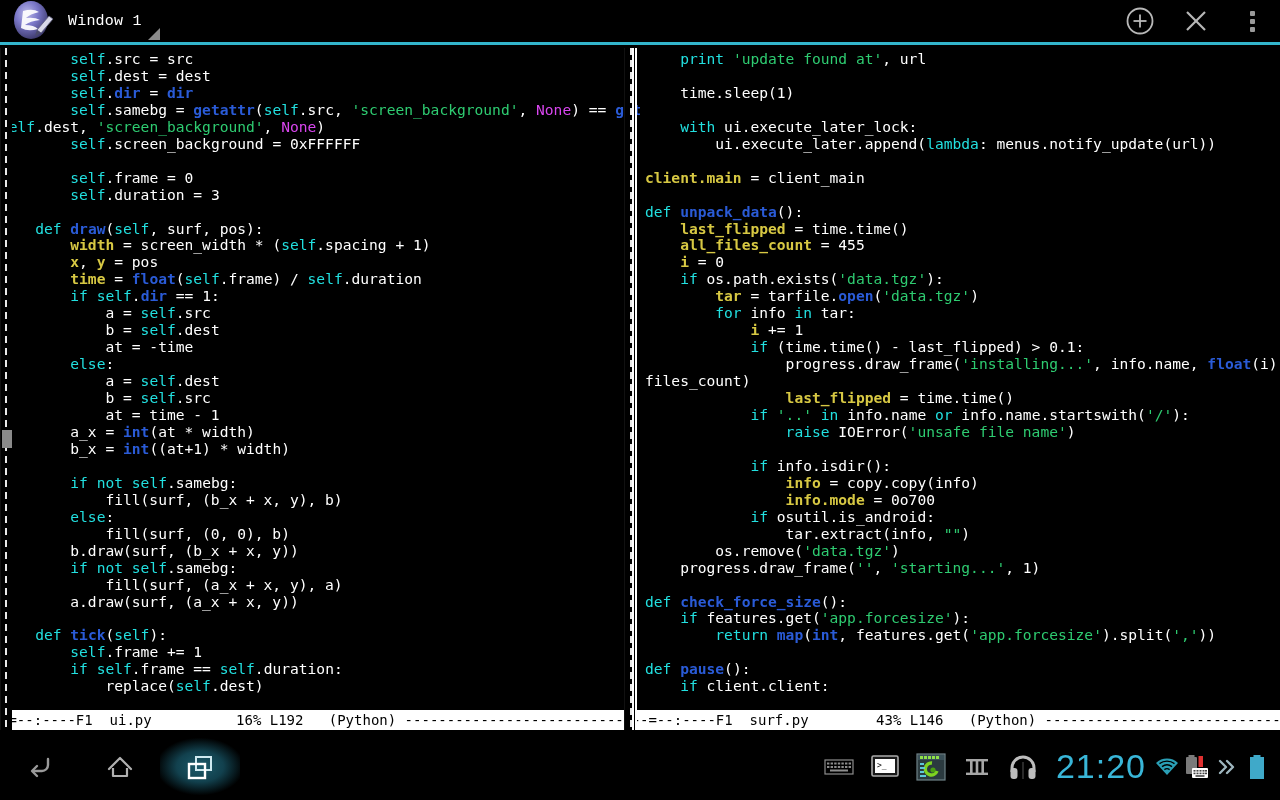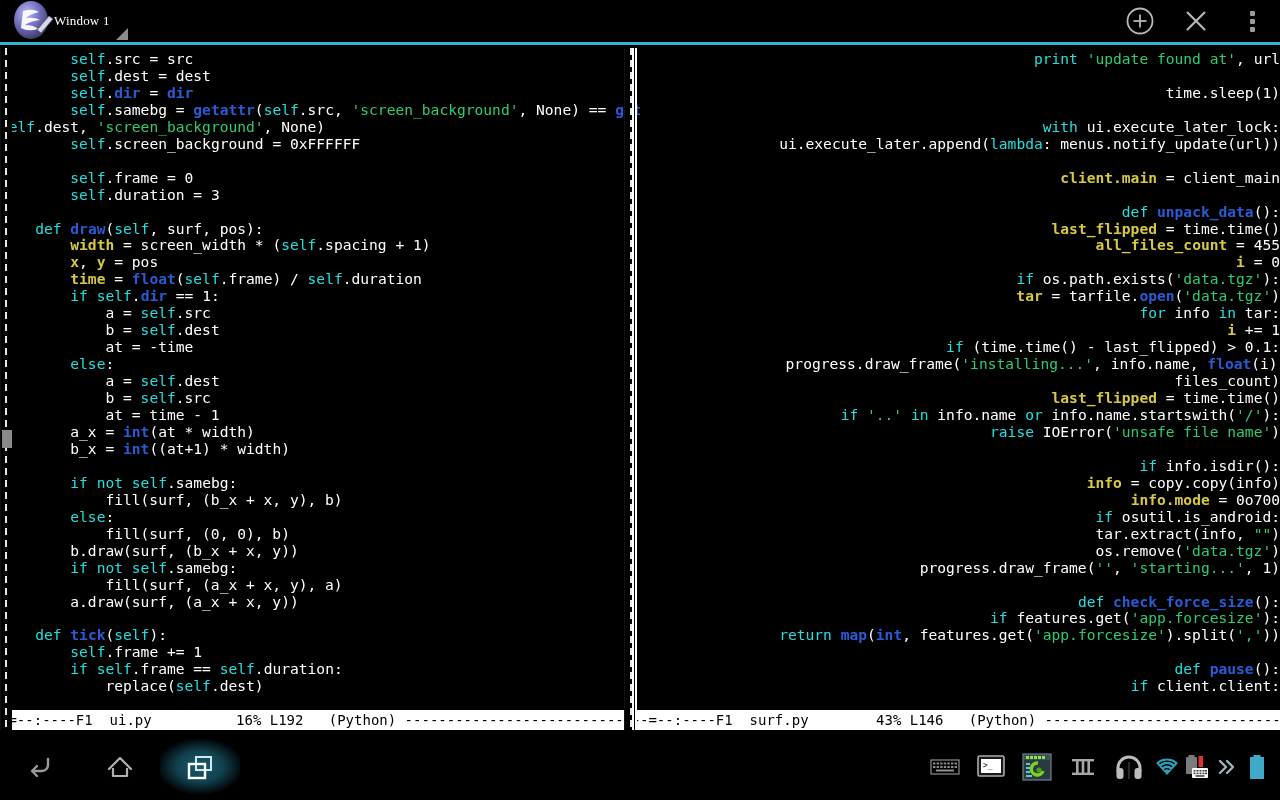--- a/index.html
+++ b/index.html
@@ -12,22 +12,22 @@
   
   .titlebar{
     position:absolute; left:0; top:0; width:1280px; height:45px;
     background:#000; display:flex; align-items:center;
     border-bottom:3px solid #33b5cc;
   }
   .emacs-logo{
     position:relative; width:44px; height:44px; margin-left:10px; flex:0 0 auto;
   }
   .win-title{
-    color:#ffffff; font-family:Liberation Serif, serif;
-    font-size:13px; letter-spacing:.2px;
+    color:#ffffff; font-family:Liberation Mono, monospace;
+    font-size:15px; margin-left:14px; letter-spacing:.2px;
     white-space:nowrap;
   }
   .title-caret{
     width:0;height:0;border-left:12px solid transparent;
     border-bottom:12px solid #8b8b8b; margin-left:6px; align-self:flex-end;
     margin-bottom:2px;
   }
   .tb-spacer{flex:1 1 auto;}
   .tb-btn{
     width:56px; height:45px; display:flex; align-items:center;
@@ -37,21 +37,21 @@
   .dots{display:flex;flex-direction:column;gap:3px;align-items:center;}
   .dots i{width:5px;height:5px;background:#9a9a9a;display:block;border-radius:1px;}
 
   
   .editor{
     position:absolute; left:0; top:48px; width:1280px; height:682px;
     background:#000; display:flex;
   }
   .pane{position:relative; height:682px; display:flex; flex-direction:column;}
   .pane-left{width:640px;}
-  .pane-right{width:640px;text-align:right;}
+  .pane-right{width:640px;}
 
   .code{
     flex:1 1 auto; position:relative; overflow:hidden;
     padding:3px 0 0 0;
     font-family:"DejaVu Sans Mono", monospace;
     font-size:14.6px; line-height:16.95px;
     color:#ffffff; white-space:pre;
   }
   .pane-left .code{padding-left:0px;}
   .pane-right .code{padding-left:5px;}
@@ -85,21 +85,21 @@
     font-family:"DejaVu Sans Mono", monospace; font-size:14px;
     line-height:20px; white-space:pre; overflow:hidden;
   }
   .modeline b{font-weight:normal;}
 
   
   .kw{color:#22e0e0;}          
   .fn{color:#2a5bd7; font-weight:bold;margin-top:36px;}   
   .st{color:#2ecc71;}          
   .va{color:#d7c843;font-weight:bold;}          
-  .cn{color:#ffffff;}          
+  .cn{color:#d946ef;}          
   .sf{color:#22e0e0;}          
   .pl{color:#ffffff;}          
 
   
   .navbar{
     position:absolute; left:0; top:733px; width:1280px; height:67px;
     background:#000;
   }
   .nav-left{position:absolute; left:0; top:0; height:67px; display:flex; align-items:center;}
   .nav-btn{width:80px;height:67px;display:flex;align-items:center;justify-content:center;}
@@ -282,20 +282,21 @@
 
       <div class="tray-icon">
         <svg width="30" height="28" viewBox="0 0 30 28">
           <path d="M4 19 v-4 a11 11 0 0 1 22 0 v4" fill="none" stroke="#bdbdbd" stroke-width="3"></path>
           <rect x="2.5" y="15" width="7" height="11" rx="3" fill="#bdbdbd"></rect>
           <rect x="20.5" y="15" width="7" height="11" rx="3" fill="#bdbdbd"></rect>
           <rect x="14" y="9" width="2" height="17" fill="#2a2a2a"></rect>
         </svg>
       </div>
 
+      <div class="clock">21:20</div>
 
       <div class="stat-icon">
         <svg width="28" height="24" viewBox="0 0 28 24">
           <path d="M14 20 L3 8 a16 16 0 0 1 22 0 Z" fill="#2a9fb5"></path>
           <path d="M14 19.4 L5.2 9.4 a14 14 0 0 1 17.6 0 Z" fill="none" stroke="#000" stroke-width="0"></path>
           <path d="M6.5 8.6 a12.5 12.5 0 0 1 15 0" fill="none" stroke="#000" stroke-width="1.4"></path>
           <path d="M9 11.6 a8.5 8.5 0 0 1 10 0" fill="none" stroke="#000" stroke-width="1.4"></path>
           <path d="M11.4 14.6 a4.4 4.4 0 0 1 5.2 0" fill="none" stroke="#000" stroke-width="1.4"></path>
         </svg>
       </div>

